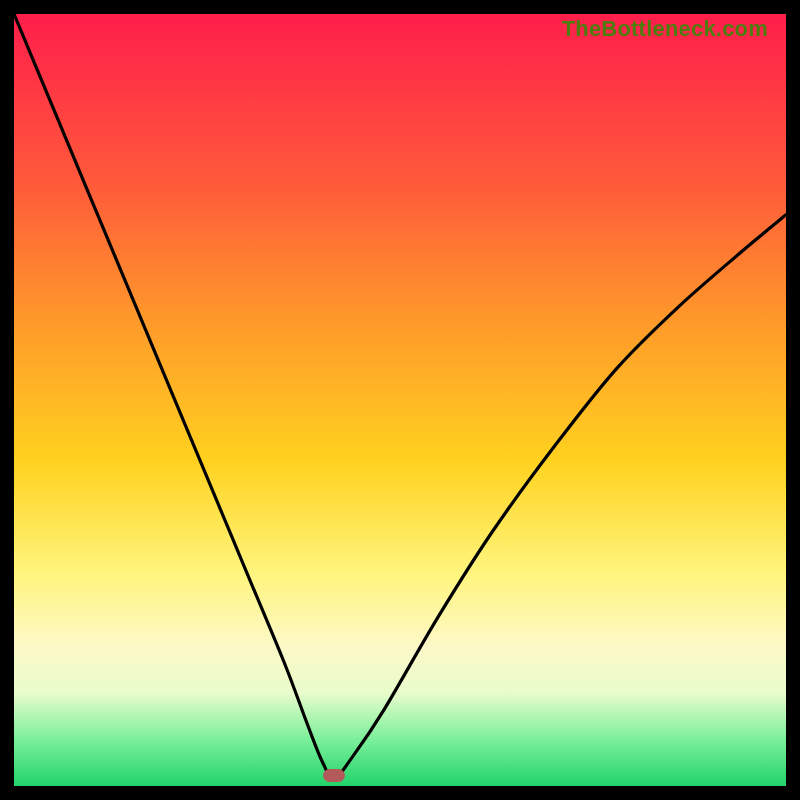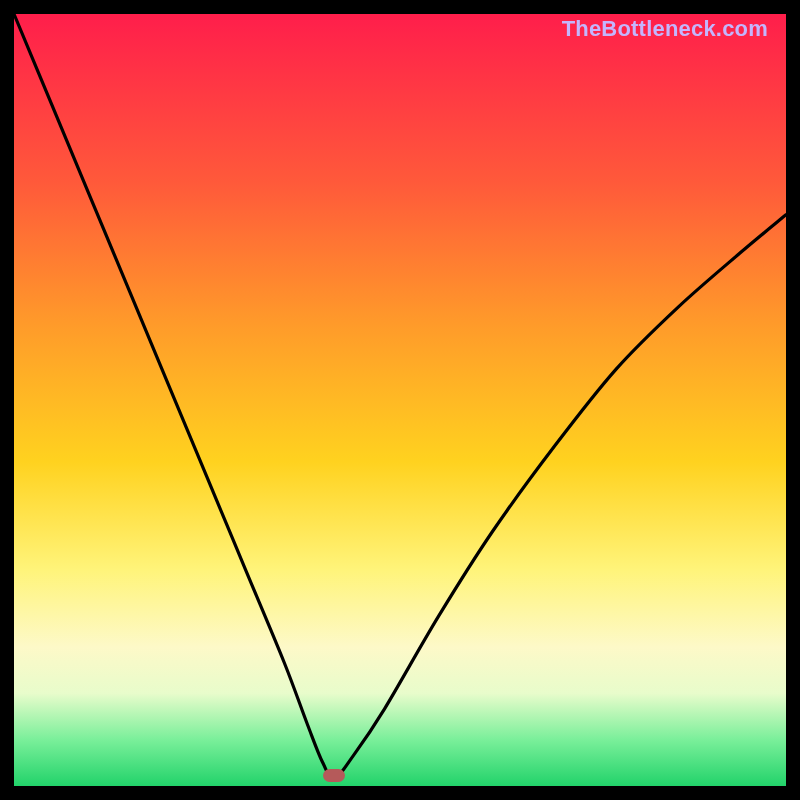--- a/index.html
+++ b/index.html
@@ -38,21 +38,21 @@
       #7aef9a 94%,
       #22d36a 100%
     );
   }
   .watermark {
     position: absolute;
     top: 2px;
     right: 18px;
     font-size: 22px;
     font-weight: 600;
-    color: #c4b5fd;
+    color: #4d7c0f;
     letter-spacing: 0.2px;
     user-select: none;
   }
   svg.curve {
     position: absolute;
     left: 0;
     top: 0;
     width: 772px;
     height: 772px;
     overflow: visible;

